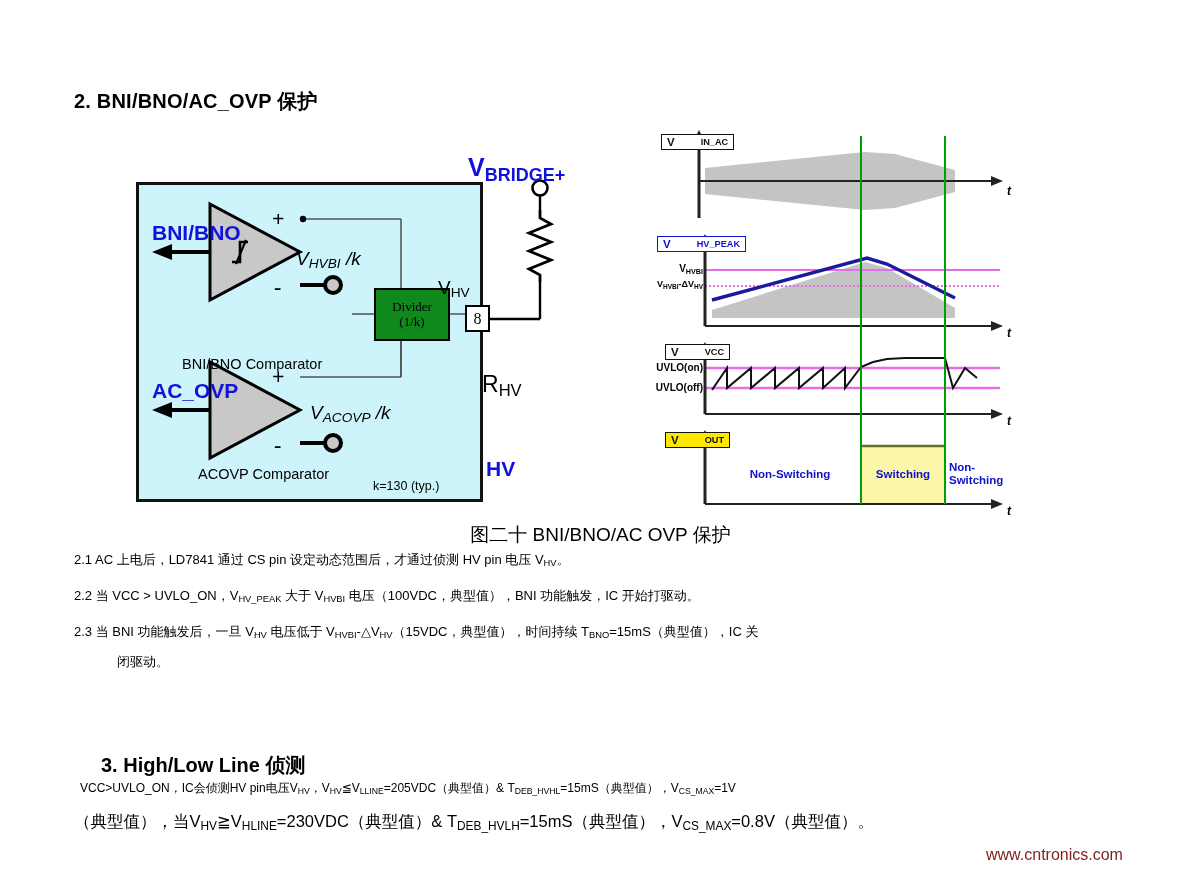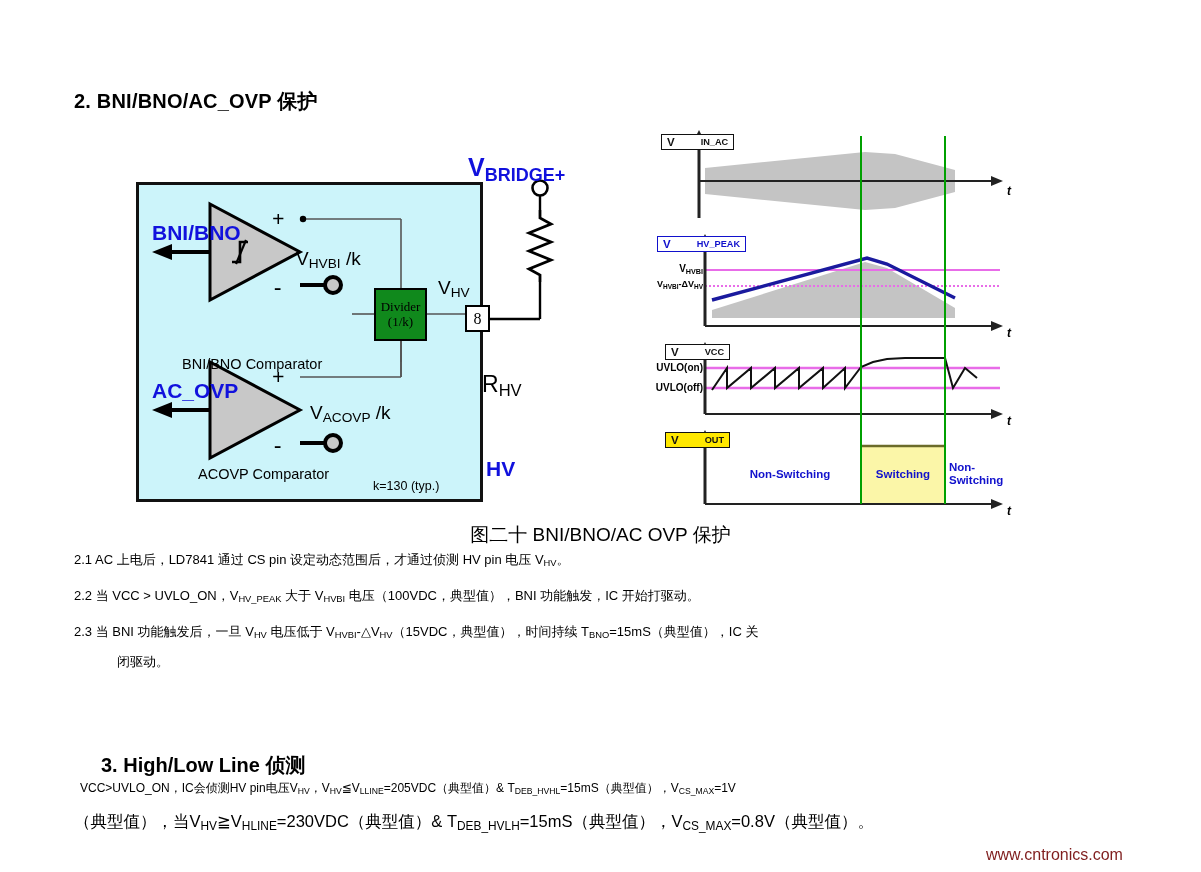--- a/index.html
+++ b/index.html
@@ -107,36 +107,37 @@
   #caption-bni { left: 62px; top: 182px; margin-top: 44px; }
   #caption-acovp { left: 78px; top: 336px; }
   #k-typ {
     left: 253px; top: 349px;
     font-size: 12.5px;
     white-space: nowrap;
   }
   .vref-label {
     font-size: 19px;
     white-space: nowrap;
+    font-style: italic;
   }
   #vref-hvbi { left: 176px; top: 118px; }
   #vref-acovp { left: 190px; top: 272px; }
   #label-vhv {
     left: 318px; top: 147px;
     font-size: 19px;
     white-space: nowrap;
   }
   #label-rhv {
     left: 362px; top: 241px;
     font-size: 23px;
     white-space: nowrap;
   }
   #divider-block {
     left: 254px; top: 158px;
-    width: 53px; height: 53px;
+    width: 76px; height: 53px;
     background: #10891c;
     border: 2px solid #000;
     box-sizing: border-box;
     display: flex;
     flex-direction: column;
     align-items: center;
     justify-content: center;
     font-family: "Liberation Serif", serif;
     font-size: 13px;
     line-height: 1.12;

